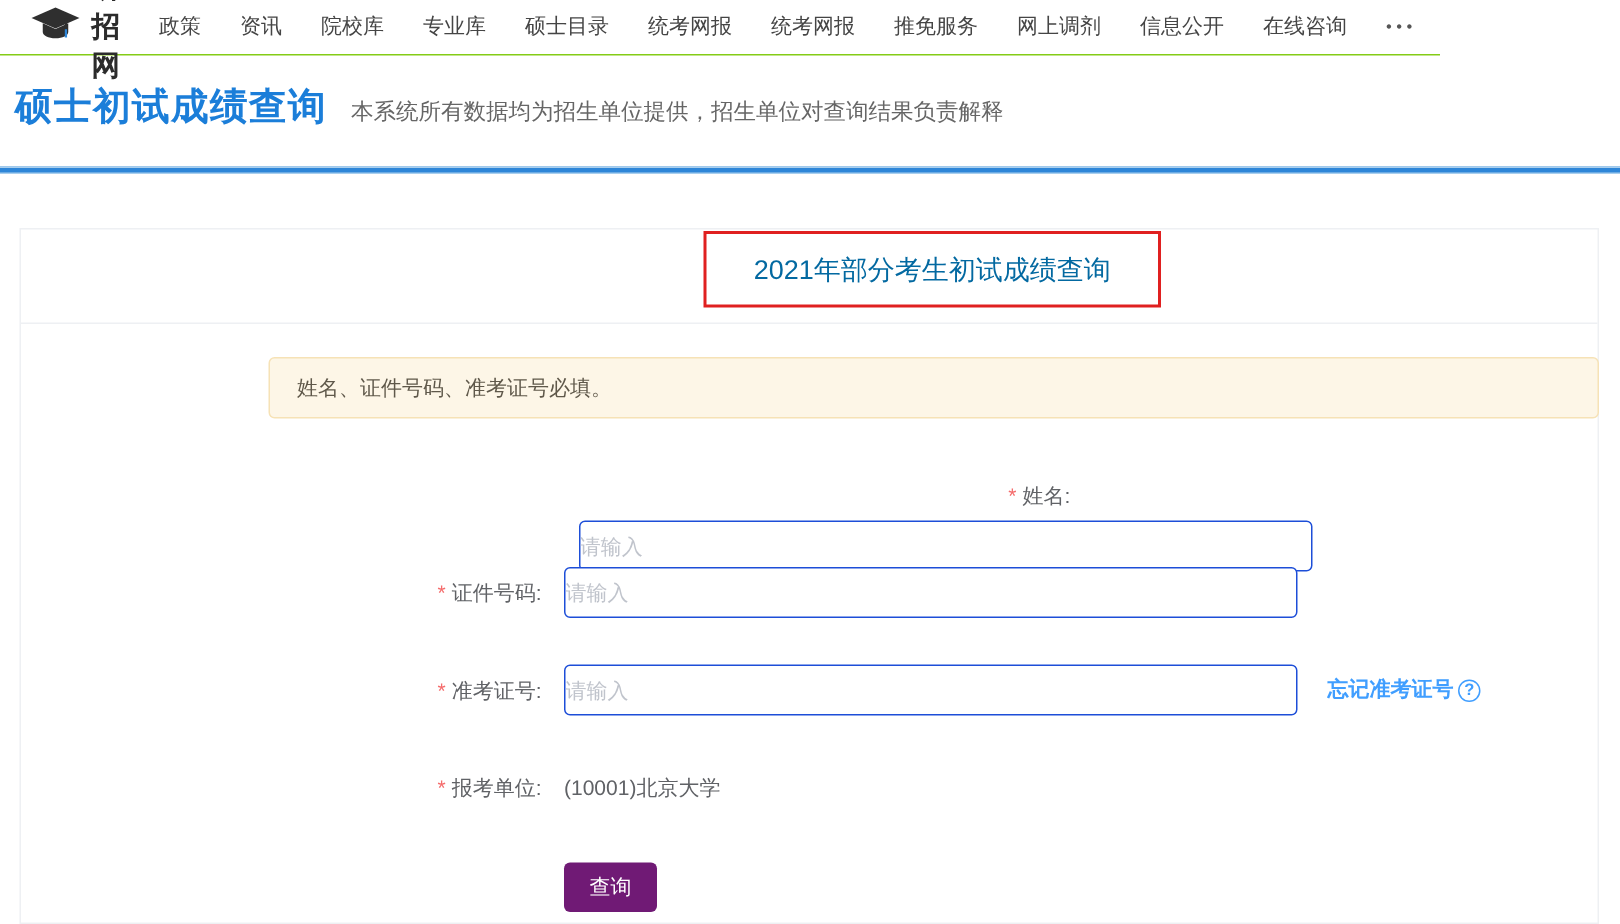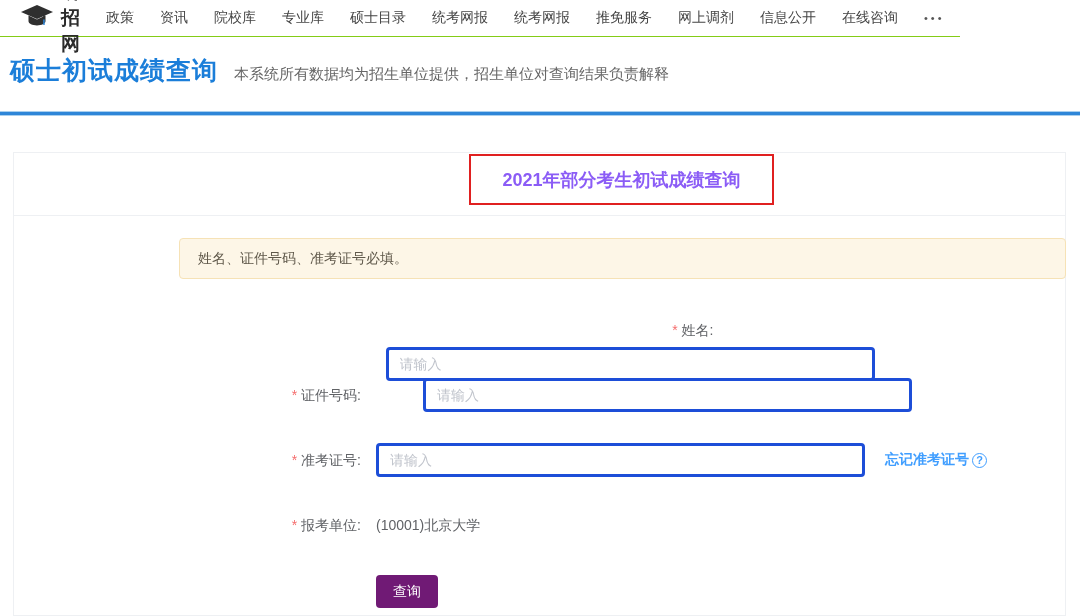--- a/index.html
+++ b/index.html
@@ -41,50 +41,50 @@
   .panel {
     position:absolute; left:13px; top:152px; width:1053px; height:464px;
     background:#fff; border:1px solid #eef0f3;
   }
   .panel-header { height:63px; border-bottom:1px solid #eef0f3; position:relative; }
   .red-box {
     position:absolute; left:455px; top:1px; width:305px; height:51px;
     border:2px solid #e02020;
     display:flex; align-items:center; justify-content:center;
   }
-  .panel-title { font-size:18px; color:#8b5cf6; white-space:nowrap;font-weight:bold; }
+  .panel-title { font-size:18px; color:#0369a1; white-space:nowrap; }
 
   
   .alert {
     position:absolute; left:165px; top:85px; width:887px; height:41px;
     background:#fdf6e7; border:1px solid #f6e2b6; border-radius:4px;
     display:flex; align-items:center; padding-left:18px;
     font-size:14px; color:#5f584a;
   }
 
   
   .form-row {
     position:absolute; left:165px; width:887px; height:34px;
     display:flex; align-items:center;
   }
   .row-name       { top:160px;flex-direction:column; }
-  .row-id         { top:225px;gap:47px; }
+  .row-id         { top:225px; }
   .row-ticket     { top:290px; }
   .row-university { top:355px; }
 
   .form-label {
     width:182px; text-align:right; font-size:14px; color:#606266;
     line-height:34px; white-space:nowrap; flex:none;
   }
   .req { color:#f56c6c; margin-right:4px; font-size:14px; }
 
   .form-input {
     flex:none; margin-left:15px; width:489px; height:34px;
-    border:3px solid #1d4ed8; border-radius:4px;
-    padding:0 11px; font-size:14px; color:#606266;
+    border:1px solid #1d4ed8; border-radius:4px;
+    padding:0 0; font-size:14px; color:#606266;
     font-family:"Liberation Sans", sans-serif;
     outline:none; background:#fff;
   }
   .form-input::placeholder { color:#c0c4cc; }
 
   .forgot-link {
     margin-left:20px; font-size:14px; color:#409eff;
     text-decoration:none; display:flex; align-items:center; white-space:nowrap;
     cursor:pointer;
     font-weight:bold;

